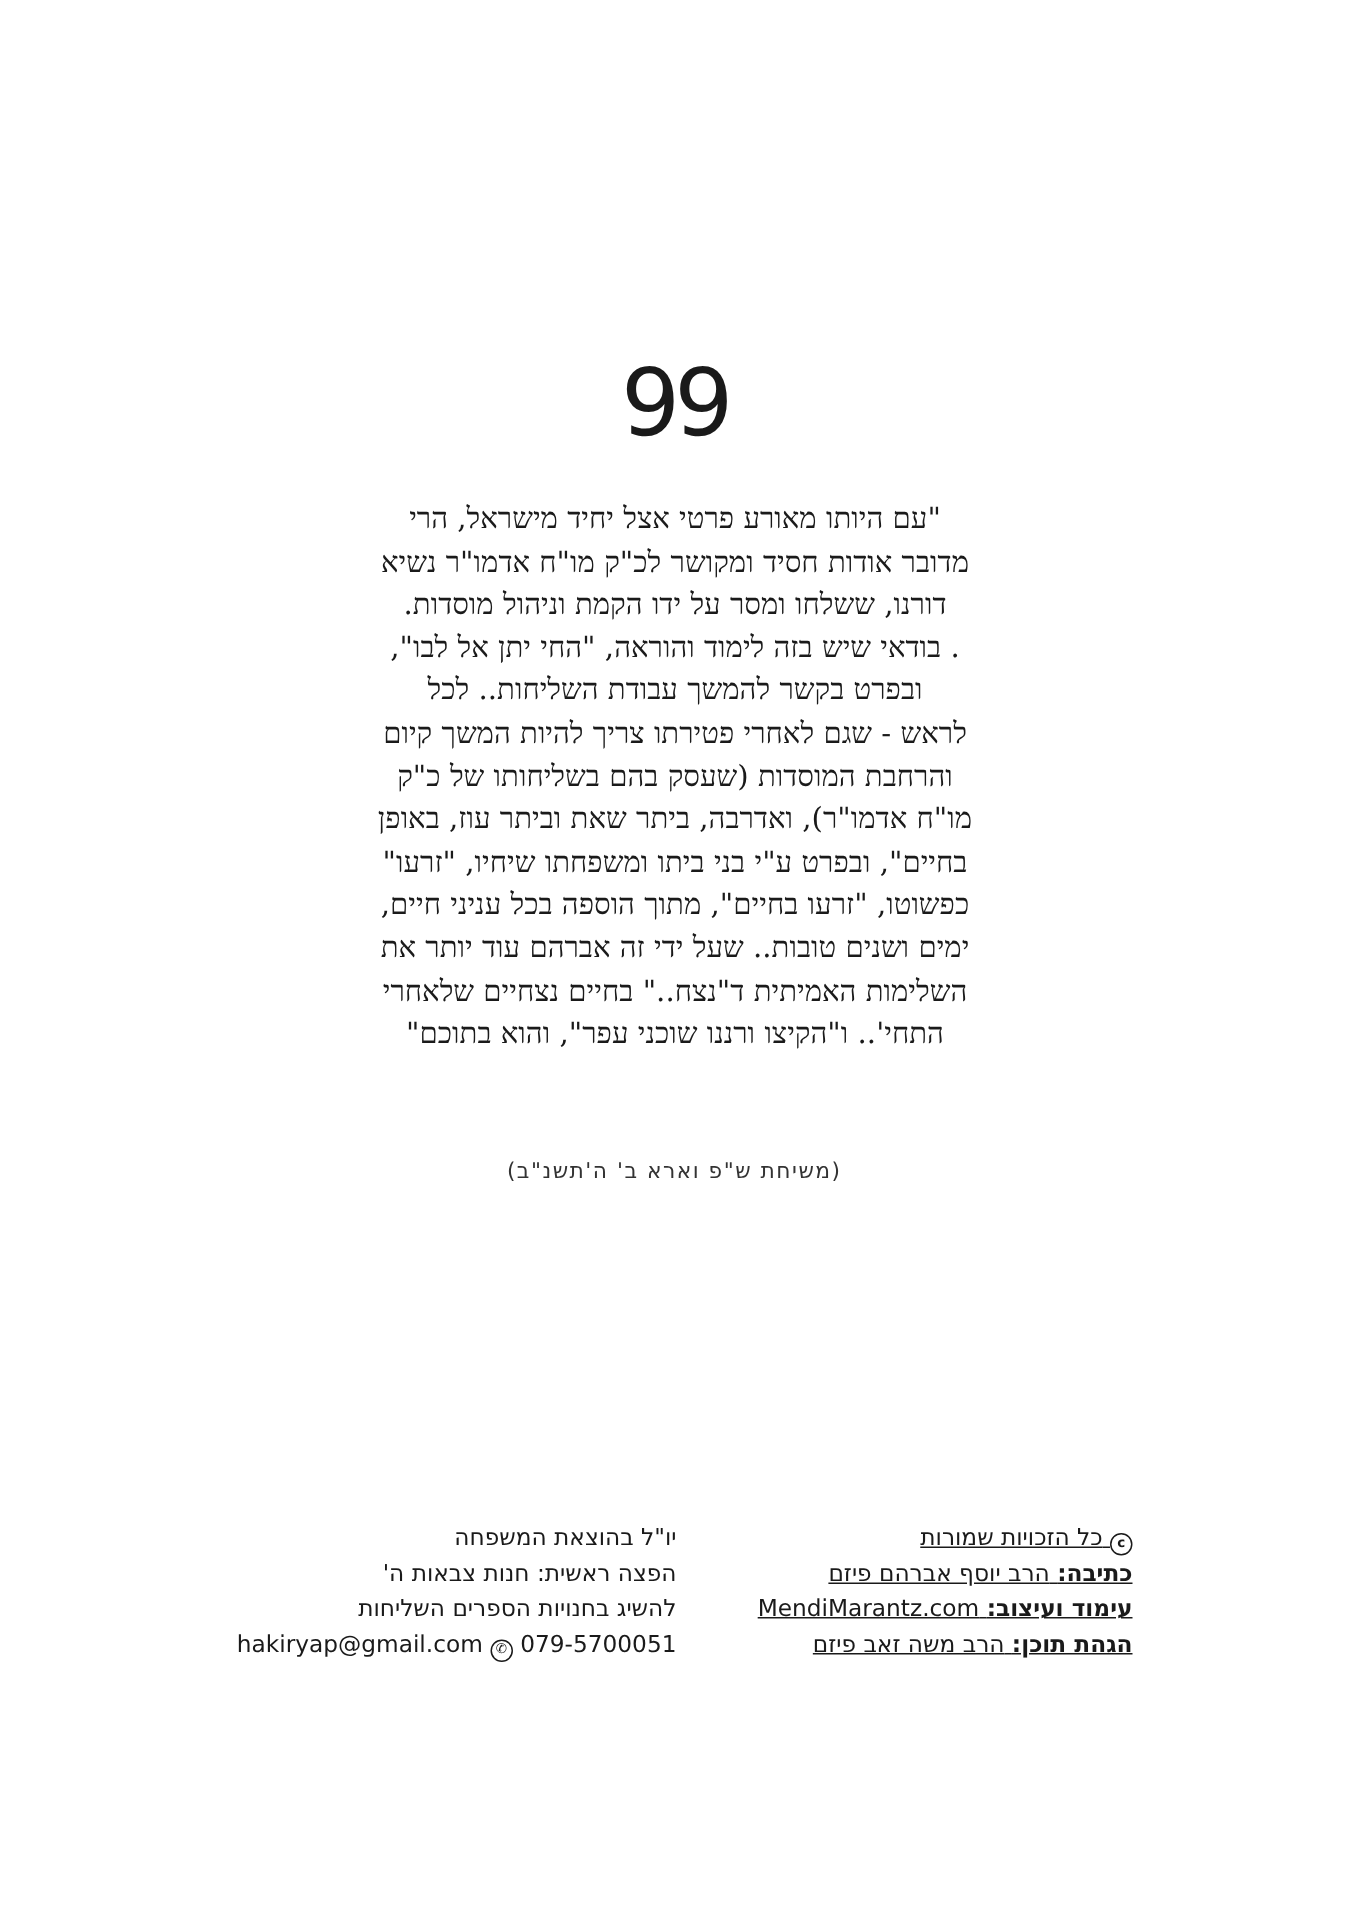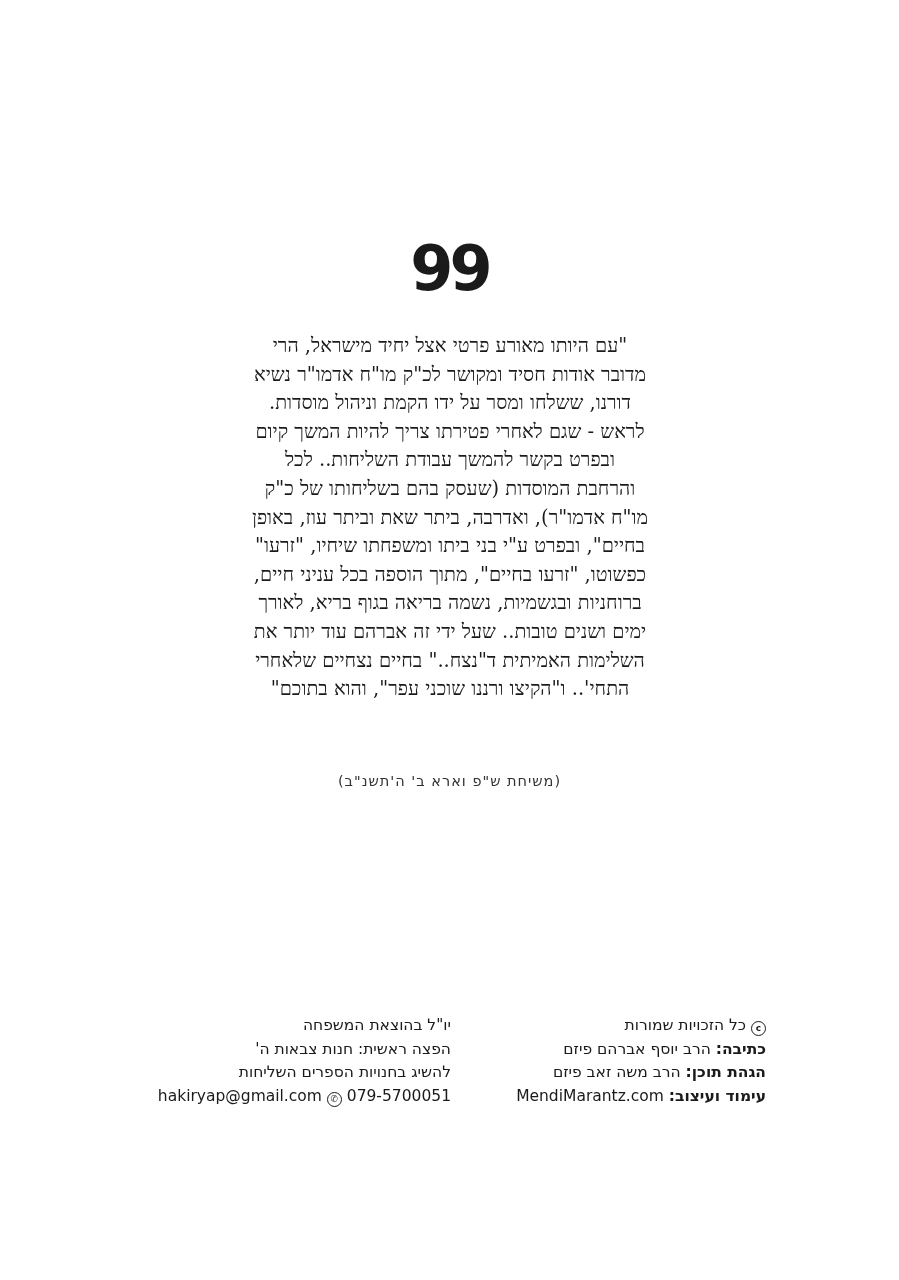--- a/index.html
+++ b/index.html
@@ -4,21 +4,21 @@
   <style>
     html, body { margin: 0; padding: 0; }
     body {
       width: 899px; height: 1280px; background: #ffffff; color: #1a1a1a;
       position: relative; overflow: hidden;
       font-family: "DejaVu Serif", "Liberation Serif", serif;
     }
     .quote-mark {
       position: absolute; left: 0; width: 899px; top: 238px;
       text-align: center; font-family: "DejaVu Sans", sans-serif;
-      font-weight: bold; font-size: 62px; line-height: 62px; color: #1a1a1a;
+      font-weight: normal; font-size: 62px; line-height: 62px; color: #1a1a1a;
       letter-spacing: -4px;
     }
     .quote-body {
       position: absolute; left: 200px; width: 500px; top: 332px;
       direction: rtl; text-align: center;
       font-family: "DejaVu Serif", "Liberation Serif", serif;
       font-size: 19.5px; line-height: 28.6px; color: #1a1a1a;
     }
     .quote-line { display: block; white-space: nowrap; }
     .source {
@@ -26,70 +26,70 @@
       direction: rtl; text-align: center;
       font-family: "DejaVu Sans", sans-serif; font-size: 14.5px; color: #333;
       letter-spacing: 1px;
     }
     .credits {
       position: absolute; top: 1014px;
       direction: rtl; text-align: right;
       font-family: "DejaVu Sans", "Liberation Sans", sans-serif;
       font-size: 15.5px; line-height: 23.5px; color: #1a1a1a;
     }
-    .credits-right { right: 133px; width: 300px; }
+    .credits-right { right: 144px; width: 300px; text-decoration: underline; }
     .credits-left { right: 448px; width: 330px; }
     .credit-line { display: block; white-space: nowrap; }
     .label { font-weight: bold; }
     .ltr { direction: ltr; unicode-bidi: isolate; }
     .icon-circle {
       display: inline-block; width: 13px; height: 13px; border: 1.6px solid #1a1a1a;
       border-radius: 50%; font-size: 9px; line-height: 13px; text-align: center;
       vertical-align: -1px; font-weight: bold;
     }
   </style>
 </head>
 <body>
 
 <div class="quote-mark">99</div>
 
 <div class="quote-body">
   <span class="quote-line">"עם היותו מאורע פרטי אצל יחיד מישראל, הרי</span>
   <span class="quote-line">מדובר אודות חסיד ומקושר לכ"ק מו"ח אדמו"ר נשיא</span>
   <span class="quote-line">דורנו, ששלחו ומסר על ידו הקמת וניהול מוסדות.</span>
+  <span class="quote-line">. בודאי שיש בזה לימוד והוראה, "החי יתן אל לבו",</span>
+  <span class="quote-line">ובפרט בקשר להמשך עבודת השליחות.. לכל</span>
   <span class="quote-line">לראש - שגם לאחרי פטירתו צריך להיות המשך קיום</span>
-  <span class="quote-line">ובפרט בקשר להמשך עבודת השליחות.. לכל</span>
   <span class="quote-line">והרחבת המוסדות (שעסק בהם בשליחותו של כ"ק</span>
   <span class="quote-line">מו"ח אדמו"ר), ואדרבה, ביתר שאת וביתר עוז, באופן</span>
   <span class="quote-line">בחיים", ובפרט ע"י בני ביתו ומשפחתו שיחיו, "זרעו"</span>
   <span class="quote-line">כפשוטו, "זרעו בחיים", מתוך הוספה בכל עניני חיים,</span>
-  <span class="quote-line">ברוחניות ובגשמיות, נשמה בריאה בגוף בריא, לאורך</span>
   <span class="quote-line">ימים ושנים טובות.. שעל ידי זה אברהם עוד יותר את</span>
   <span class="quote-line">השלימות האמיתית ד"נצח.." בחיים נצחיים שלאחרי</span>
   <span class="quote-line">התחי'.. ו"הקיצו ורננו שוכני עפר", והוא בתוכם"</span>
 </div>
 
 <div class="source">(משיחת ש"פ וארא ב' ה'תשנ"ב)</div>
 
 <div class="credits credits-right">
   <span class="credit-line">
     <span class="icon-circle">c</span>
     <span>כל הזכויות שמורות</span>
   </span>
   <span class="credit-line">
     <span class="label">כתיבה:</span>
     <span>הרב יוסף אברהם פיזם</span>
   </span>
   <span class="credit-line">
+    <span class="label">עימוד ועיצוב:</span>
+    <span class="ltr">MendiMarantz.com</span>
+  </span>
+  <span class="credit-line">
     <span class="label">הגהת תוכן:</span>
     <span>הרב משה זאב פיזם</span>
-  </span>
-  <span class="credit-line">
-    <span class="label">עימוד ועיצוב:</span>
-    <span class="ltr">MendiMarantz.com</span>
   </span>
 </div>
 
 <div class="credits credits-left">
   <span class="credit-line">יו"ל בהוצאת המשפחה</span>
   <span class="credit-line">הפצה ראשית: חנות צבאות ה'</span>
   <span class="credit-line">להשיג בחנויות הספרים השליחות</span>
   <span class="credit-line ltr" style="display:block;text-align:right;direction:ltr;">
     <span>hakiryap@gmail.com</span>
     <span class="icon-circle">✆</span>

